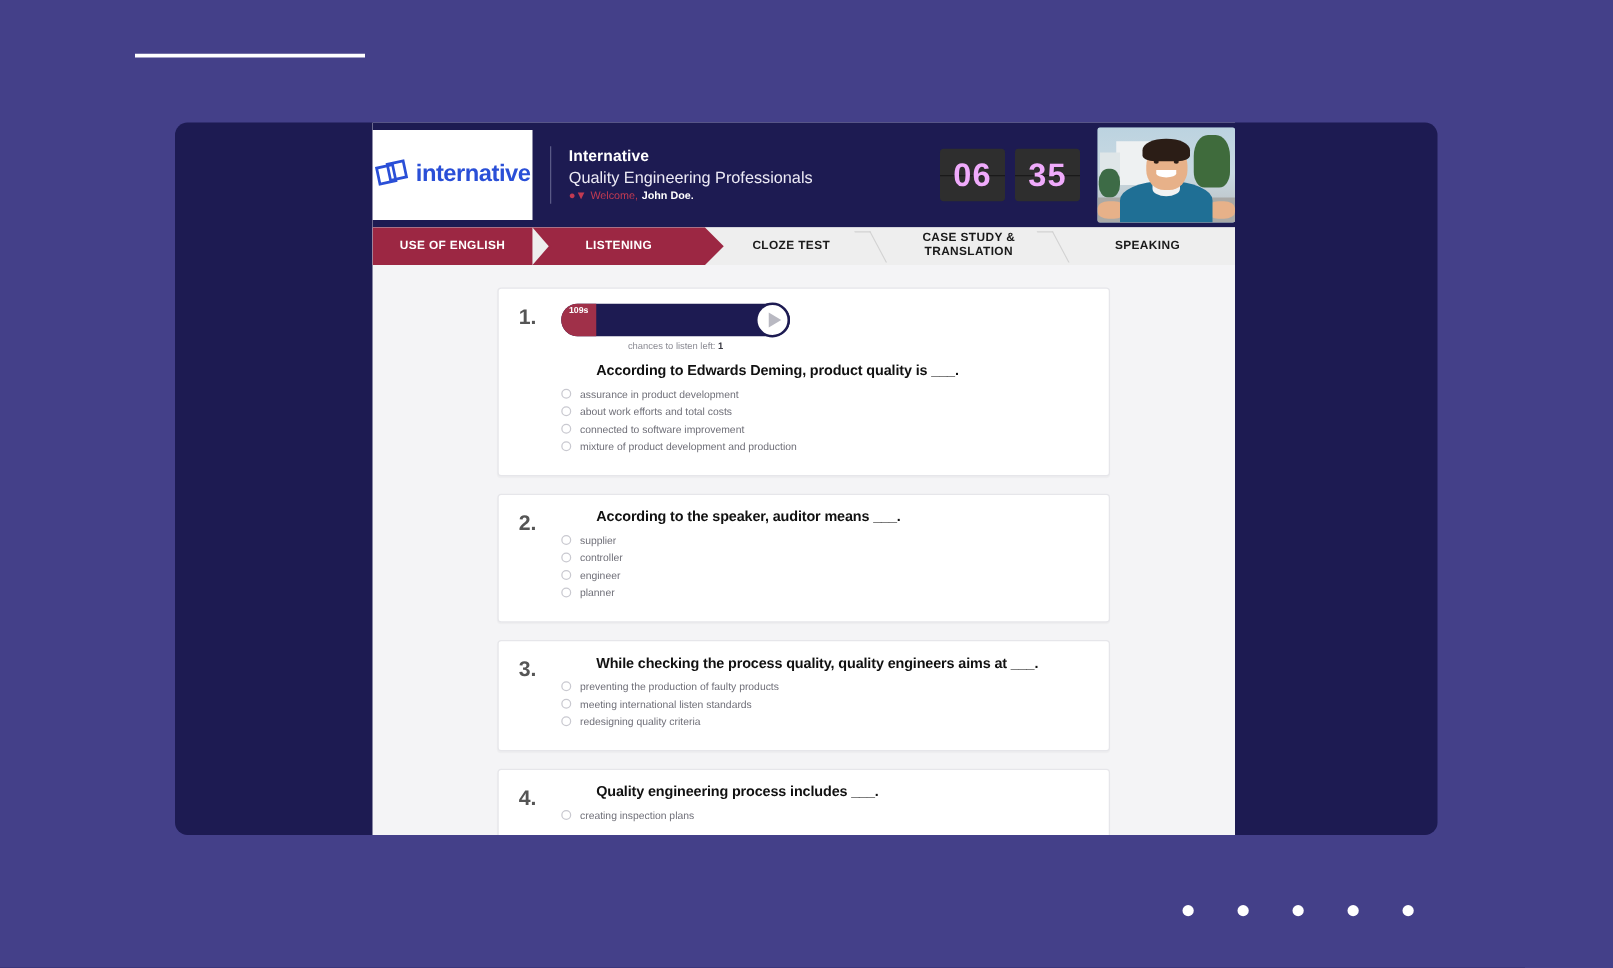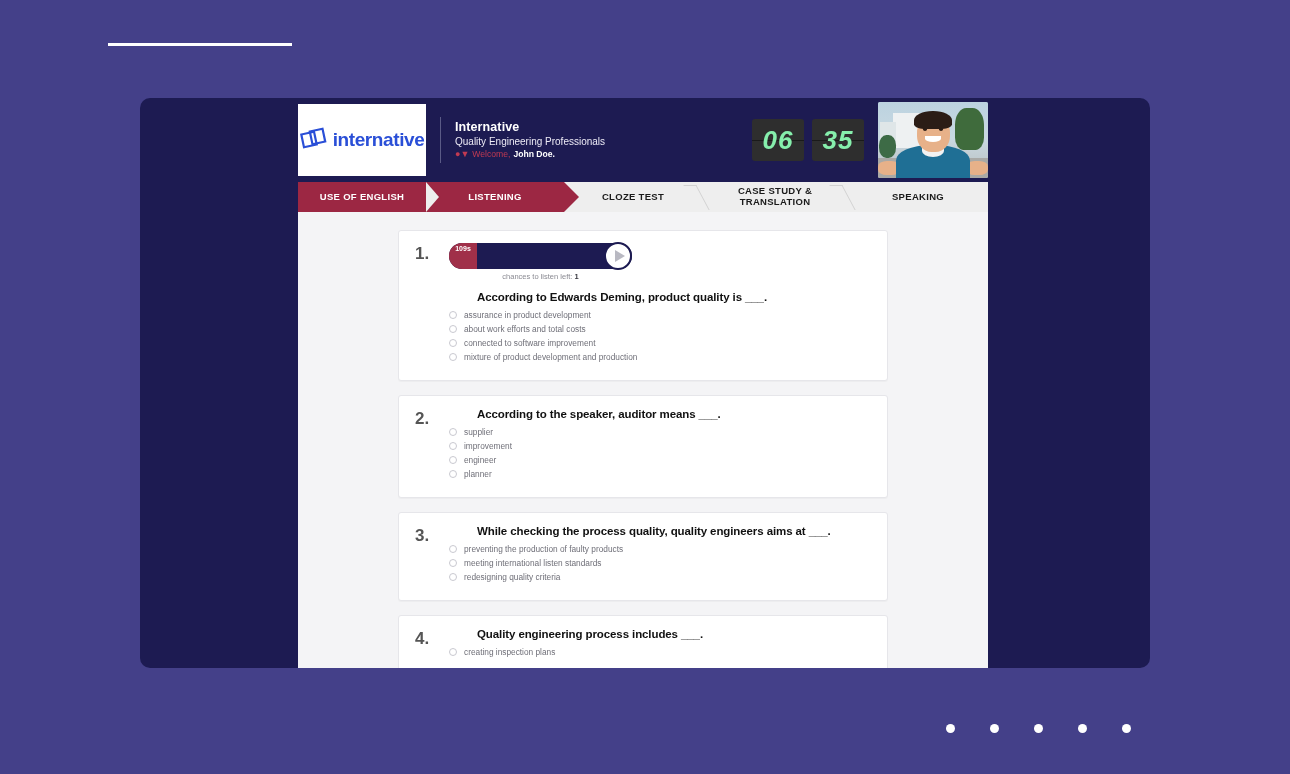--- a/index.html
+++ b/index.html
@@ -63,42 +63,42 @@
     letter-spacing: -0.4px;
   }
   .hdr-divider {
     width: 1px; height: 46px;
     background: #5a5a86;
     margin: 0 14px 0 14px;
     flex: 0 0 auto;
   }
   .hdr-text { flex: 1 1 auto; color: #fff; line-height: 1.25; }
   .hdr-title { font-size: 12.5px; font-weight: 700; letter-spacing: 0.1px; }
-  .hdr-sub { font-size: 10px; font-weight: 400; color: #eceaf5; }
+  .hdr-sub { font-size: 13px; font-weight: 400; color: #eceaf5; }
   .hdr-welcome { font-size: 8.6px; margin-top: 1px; display: flex; align-items: center; gap: 3px; }
   .user-glyph { color: #c23a52; font-size: 9px; line-height: 1; }
   .welcome-word { color: #c23a52; }
   .welcome-name { color: #ffffff; font-weight: 700; }
 
   
   .timer { display: flex; gap: 8px; margin-right: 14px; flex: 0 0 auto; }
   .timer-cell {
     width: 52px; height: 42px;
     background: #2e2e2e;
     border-radius: 3px;
     display: flex; align-items: center; justify-content: center;
     position: relative;
   }
   .timer-cell::after {
     content: ""; position: absolute; left: 0; right: 0; top: 50%;
     height: 1px; background: #1a1a1a;
   }
   .timer-cell span {
-    color: #86efac; font-size: 26px; font-weight: 700;
-    letter-spacing: 1px; position: relative; z-index: 1; font-style: italic;
+    color: #f0abfc; font-size: 26px; font-weight: 700;
+    letter-spacing: 1px; position: relative; z-index: 1;
   }
 
   
   .avatar {
     width: 110px; height: 76px;
     margin-right: 0px;
     border-radius: 2px;
     overflow: hidden;
     position: relative;
     flex: 0 0 auto;
@@ -366,21 +366,21 @@
         <div class="q-card">
           <div class="q-num">2.</div>
           <div class="q-body">
             <div class="q-text">According to the speaker, auditor means ___.</div>
             <div class="opt">
               <span class="opt-radio"></span>
               <span class="opt-label">supplier</span>
             </div>
             <div class="opt">
               <span class="opt-radio"></span>
-              <span class="opt-label">improvement</span>
+              <span class="opt-label">controller</span>
             </div>
             <div class="opt">
               <span class="opt-radio"></span>
               <span class="opt-label">engineer</span>
             </div>
             <div class="opt">
               <span class="opt-radio"></span>
               <span class="opt-label">planner</span>
             </div>
           </div>

